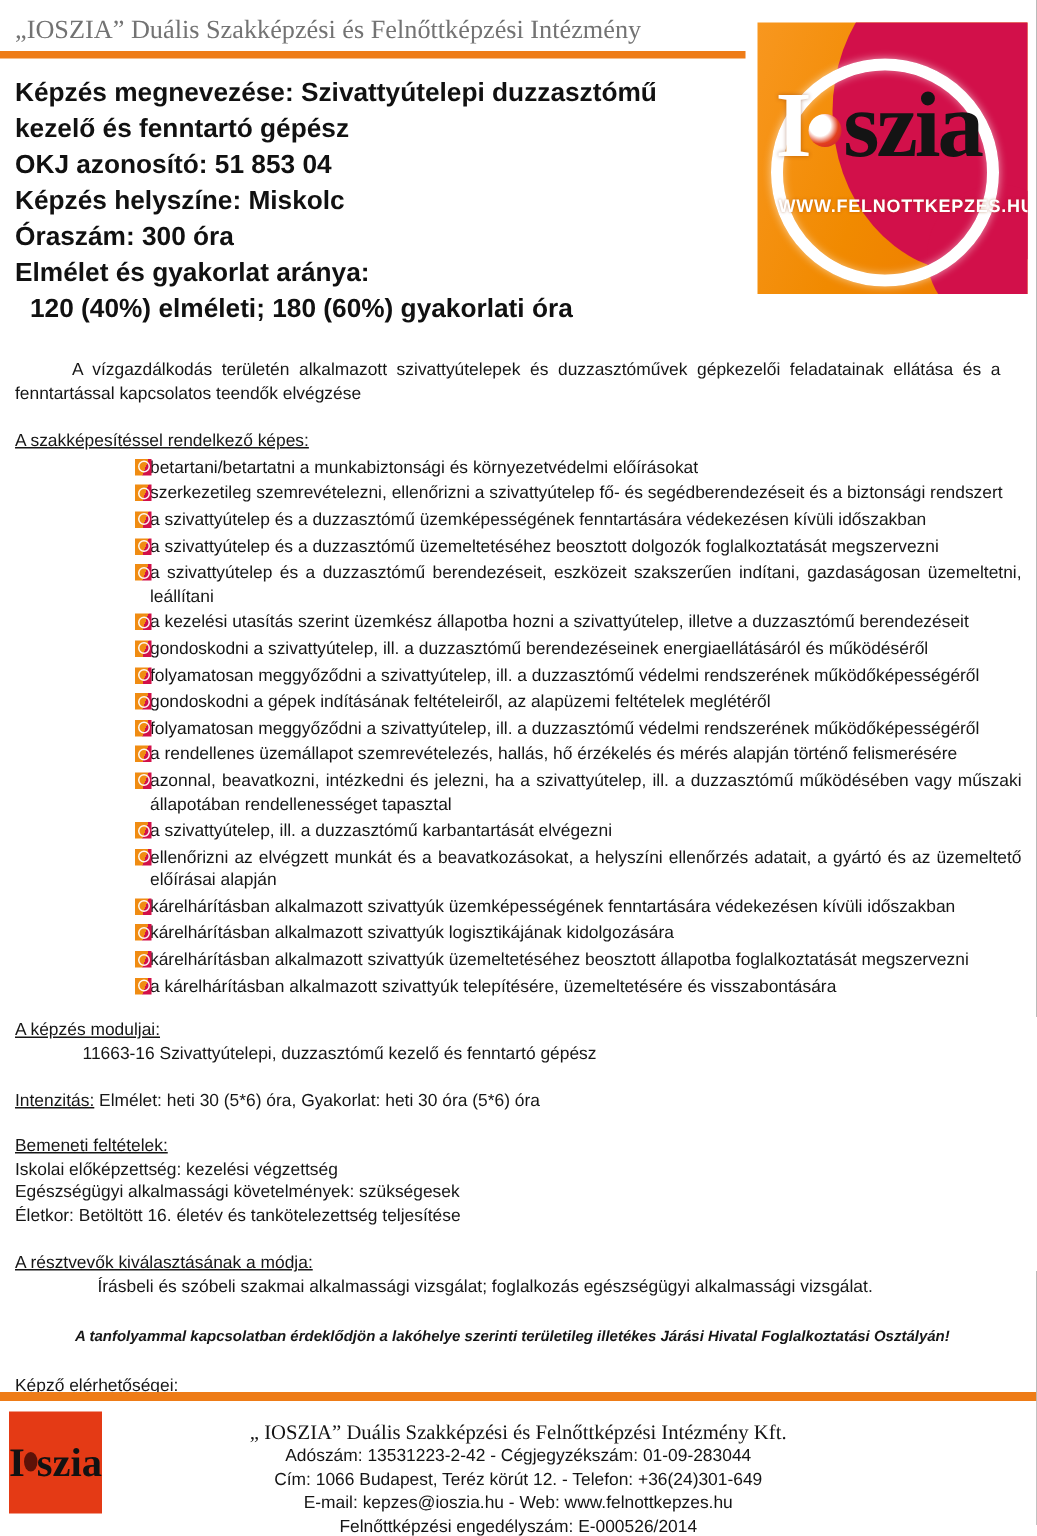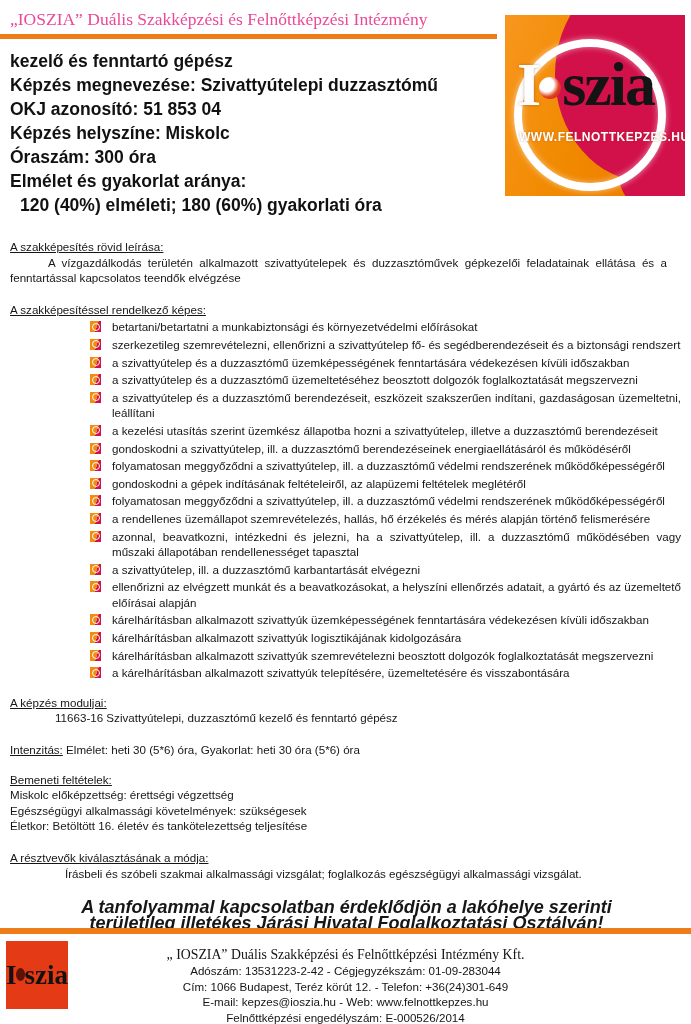--- a/index.html
+++ b/index.html
@@ -5,21 +5,21 @@
   html,body{margin:0;padding:0;background:#888;}
   .page{
     position:relative; width:691px; height:1024px; margin:0 auto;
     background:#ffffff; overflow:hidden;
     font-family:"Liberation Sans", sans-serif; color:#1a1a1a;
   }
   
   .top-header{
     padding:9px 10px 4px 10px;
     font-family:"Liberation Serif", serif;
-    font-size:17.5px; color:#ec4899;
+    font-size:17.5px; color:#737373;
   }
   .top-rule{ width:497px; height:5px; background:#ee7c17; }
 
   
   .course-block{
     margin:10px 200px 0 10px;
     font-weight:bold; font-size:17.5px; line-height:24px; color:#111;
   }
   .course-block .cline{ white-space:nowrap; }
   .course-block .cline:last-child{ padding-left:10px; }
@@ -64,37 +64,37 @@
   
   .content{ margin:22px 8px 0 10px; font-size:11.6px; line-height:15.6px; color:#161616; }
   .sec-head{ text-decoration:underline; margin:0; }
   .keep-space{ white-space:pre-wrap; }
 
   .lead-par{
     text-align:justify; text-indent:38px; margin:0 16px 16px 0;
   }
   .cap-list{ list-style:none; margin:2px 0 14px 0; padding:0 2px 0 80px; }
   .cap-list li{
-    position:relative; padding-left:22px; margin-bottom:2px; text-align:justify;
+    position:relative; padding-left:10px; margin-bottom:2px; text-align:justify;
   }
   .blt{
     position:absolute; left:0; top:2px; width:11px; height:11px;
     background:linear-gradient(290deg,#d2104a 0 40%, #f08c12 40%);
     overflow:hidden;
   }
   .blt::after{
     content:""; position:absolute; left:1.5px; top:1.5px; width:6px; height:6px;
     border:1.5px solid rgba(255,255,255,.95); border-radius:50%;
   }
   .indent1{ padding-left:45px; }
   .indent2{ padding-left:55px; } .gap14{ height:14px; } .gap16{ height:16px; }
 
   .notice{
-    margin:18px 40px 0 40px; text-align:center;
-    font-weight:bold; font-style:italic; font-size:18px; line-height:16px;
+    margin:18px 40px 0 40px; 
+    font-weight:bold; font-style:italic; font-size:10px; line-height:16px;
   }
   .weblink{ text-decoration:underline; cursor:pointer; color:#161616; }
 
   
   .footer-rule{ position:absolute; left:0; bottom:90px; width:691px; height:6px; background:#ee7c17; }
   .footer{ position:absolute; left:0; bottom:0; width:691px; height:90px; background:#ffffff; }
   .footer-logo-left{
     position:absolute; left:6px; top:7px; width:62px; height:68px;
     background:#e43a15; display:flex; align-items:center; justify-content:center;
     font-family:"Liberation Serif", serif; font-weight:bold; font-size:27px; color:#121212;
@@ -124,65 +124,64 @@
     <div class="logo-blob1"></div>
     <div class="logo-blob2"></div>
     <div class="logo-ring"></div>
     <div class="logo-text">
       <span class="logo-i">I</span><span class="logo-dot"></span><span class="logo-szia">szia</span>
     </div>
     <div class="logo-url">WWW.FELNOTTKEPZES.HU</div>
   </div>
 
   <div class="course-block">
+    <div class="cline">Képzés megnevezése: Szivattyútelepi duzzasztómű</div>
     <div class="cline">kezelő és fenntartó gépész</div>
-    <div class="cline">Képzés megnevezése: Szivattyútelepi duzzasztómű</div>
     <div class="cline">OKJ azonosító: 51 853 04</div>
     <div class="cline">Képzés helyszíne: Miskolc</div>
     <div class="cline">Óraszám: 300 óra</div>
     <div class="cline">Elmélet és gyakorlat aránya:</div>
     <div class="cline">120 (40%) elméleti; 180 (60%) gyakorlati óra</div>
   </div>
 
   <div class="content">
 
-    <p class="sec-head">A szakképesítés rövid leírása:</p>
     <p class="lead-par">A vízgazdálkodás területén alkalmazott szivattyútelepek és duzzasztóművek gépkezelői feladatainak ellátása és a fenntartással kapcsolatos teendők elvégzése</p>
 
     <p class="sec-head">A szakképesítéssel rendelkező képes:</p>
     <ul class="cap-list">
       <li><span class="blt"></span><span>betartani/betartatni a munkabiztonsági és környezetvédelmi előírásokat</span></li>
       <li><span class="blt"></span><span>szerkezetileg szemrevételezni, ellenőrizni a szivattyútelep fő- és segédberendezéseit és a biztonsági rendszert</span></li>
       <li><span class="blt"></span><span>a szivattyútelep és a duzzasztómű üzemképességének fenntartására védekezésen kívüli időszakban</span></li>
       <li><span class="blt"></span><span>a szivattyútelep és a duzzasztómű üzemeltetéséhez beosztott dolgozók foglalkoztatását megszervezni</span></li>
       <li><span class="blt"></span><span>a szivattyútelep és a duzzasztómű berendezéseit, eszközeit szakszerűen indítani, gazdaságosan üzemeltetni, leállítani</span></li>
       <li><span class="blt"></span><span>a kezelési utasítás szerint üzemkész állapotba hozni a szivattyútelep, illetve a duzzasztómű berendezéseit</span></li>
       <li><span class="blt"></span><span>gondoskodni a szivattyútelep, ill. a duzzasztómű berendezéseinek energiaellátásáról és működéséről</span></li>
       <li><span class="blt"></span><span>folyamatosan meggyőződni a szivattyútelep, ill. a duzzasztómű védelmi rendszerének működőképességéről</span></li>
       <li><span class="blt"></span><span>gondoskodni a gépek indításának feltételeiről, az alapüzemi feltételek meglétéről</span></li>
       <li><span class="blt"></span><span>folyamatosan meggyőződni a szivattyútelep, ill. a duzzasztómű védelmi rendszerének működőképességéről</span></li>
       <li><span class="blt"></span><span>a rendellenes üzemállapot szemrevételezés, hallás, hő érzékelés és mérés alapján történő felismerésére</span></li>
       <li><span class="blt"></span><span>azonnal, beavatkozni, intézkedni és jelezni, ha a szivattyútelep, ill. a duzzasztómű működésében vagy műszaki állapotában rendellenességet tapasztal</span></li>
       <li><span class="blt"></span><span>a szivattyútelep, ill. a duzzasztómű karbantartását elvégezni</span></li>
       <li><span class="blt"></span><span>ellenőrizni az elvégzett munkát és a beavatkozásokat, a helyszíni ellenőrzés adatait, a gyártó és az üzemeltető előírásai alapján</span></li>
       <li><span class="blt"></span><span>kárelhárításban alkalmazott szivattyúk üzemképességének fenntartására védekezésen kívüli időszakban</span></li>
       <li><span class="blt"></span><span>kárelhárításban alkalmazott szivattyúk logisztikájának kidolgozására</span></li>
-      <li><span class="blt"></span><span>kárelhárításban alkalmazott szivattyúk szemrevételezni beosztott dolgozók foglalkoztatását megszervezni</span></li>
+      <li><span class="blt"></span><span>kárelhárításban alkalmazott szivattyúk üzemeltetéséhez beosztott állapotba foglalkoztatását megszervezni</span></li>
       <li><span class="blt"></span><span>a kárelhárításban alkalmazott szivattyúk telepítésére, üzemeltetésére és visszabontására</span></li>
     </ul>
 
     <p class="sec-head">A képzés moduljai:</p>
     <div class="indent1">11663-16 Szivattyútelepi, duzzasztómű kezelő és fenntartó gépész</div>
 
     <div class="gap16"></div>
     <div><span class="sec-head keep-space">Intenzitás:</span><span class="keep-space"> Elmélet: heti 30 (5*6) óra, Gyakorlat: heti 30 óra (5*6) óra</span></div>
 
     <div class="gap14"></div>
     <p class="sec-head">Bemeneti feltételek:</p>
-    <div>Miskolc előképzettség: érettségi végzettség</div>
+    <div>Iskolai előképzettség: kezelési végzettség</div>
     <div>Egészségügyi alkalmassági követelmények: szükségesek</div>
     <div>Életkor: Betöltött 16. életév és tankötelezettség teljesítése</div>
 
     <div class="gap16"></div>
     <p class="sec-head">A résztvevők kiválasztásának a módja:</p>
     <div class="indent2">Írásbeli és szóbeli szakmai alkalmassági vizsgálat; foglalkozás egészségügyi alkalmassági vizsgálat.</div>
 
     <div class="notice">A tanfolyammal kapcsolatban érdeklődjön a lakóhelye szerinti területileg illetékes Járási Hivatal Foglalkoztatási Osztályán!</div>
 
     <div class="gap16"></div>

